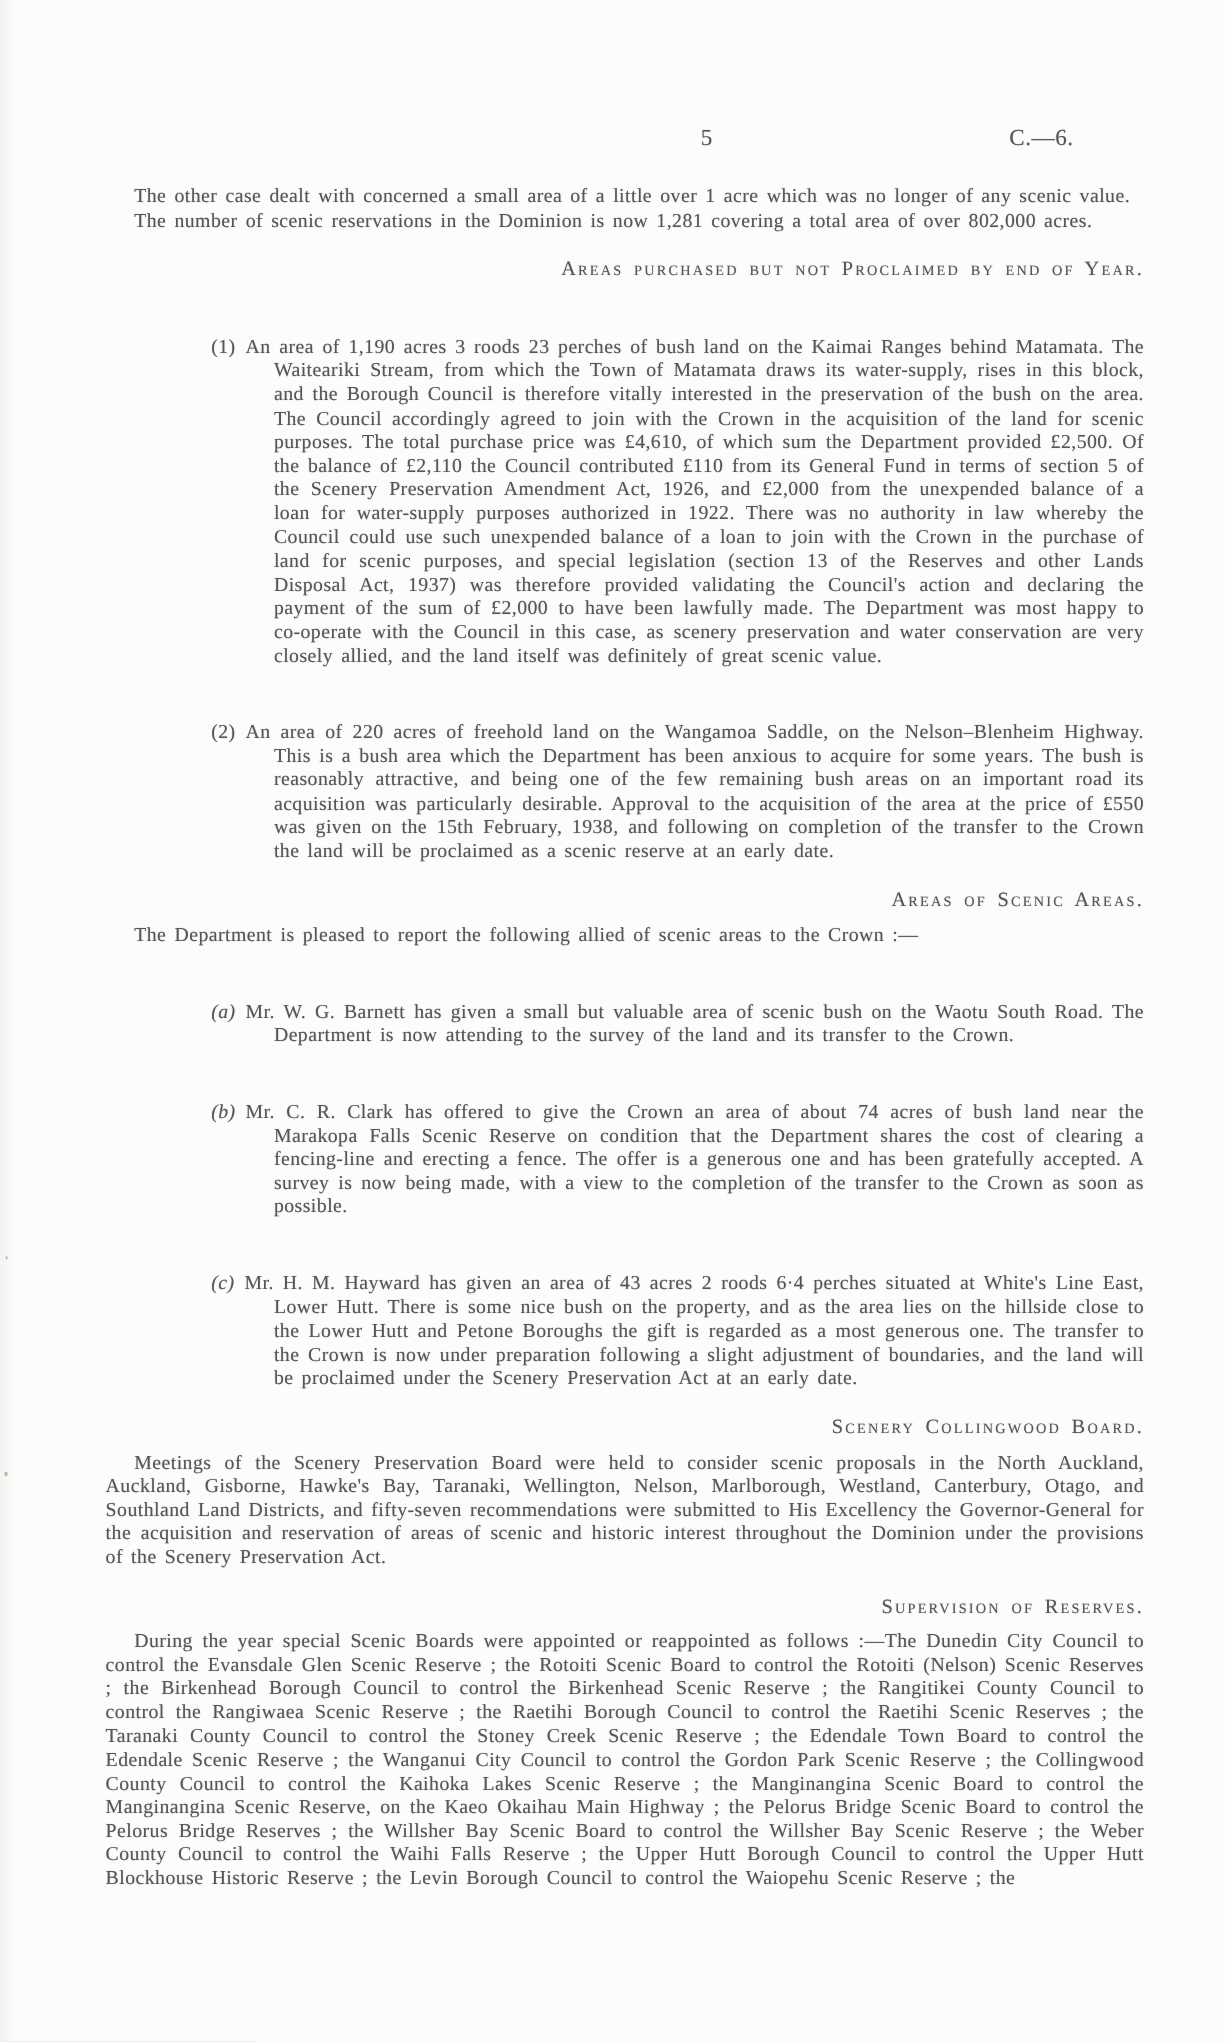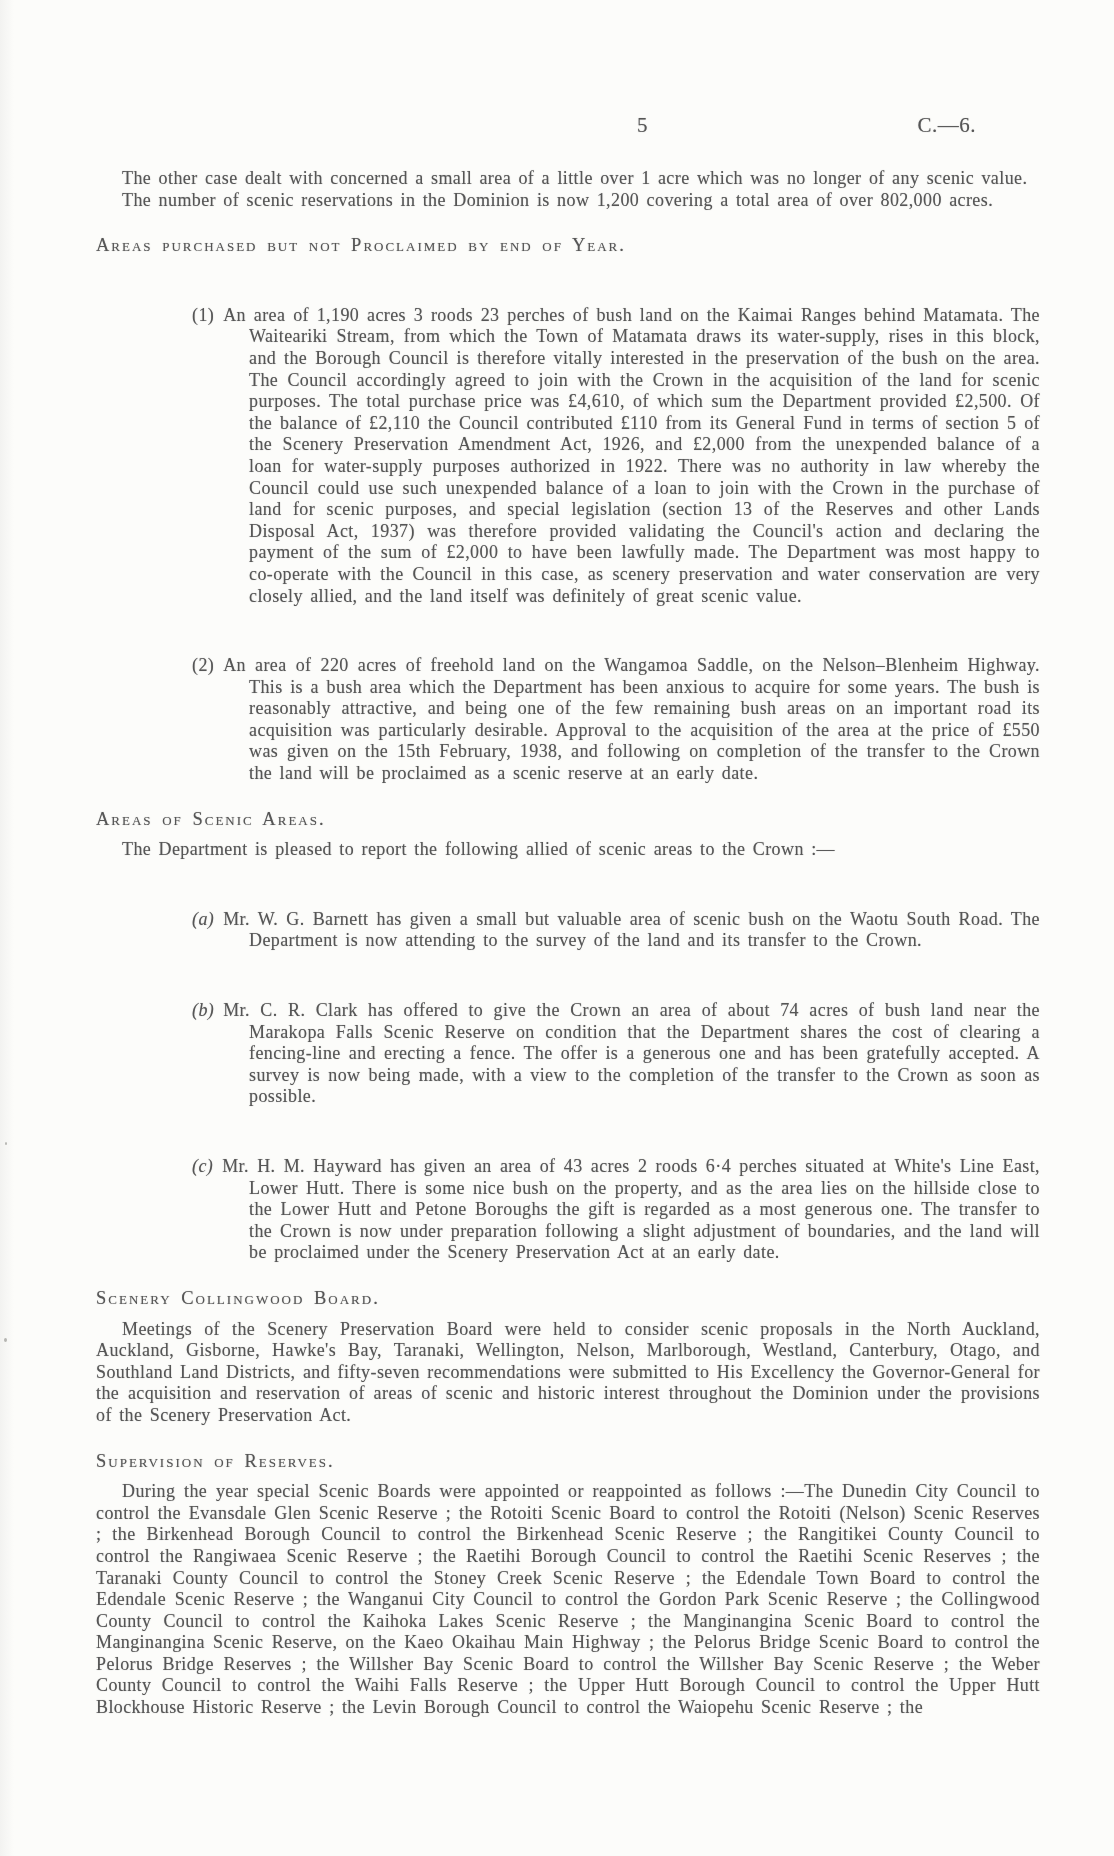--- a/index.html
+++ b/index.html
@@ -38,21 +38,21 @@
     line-height: 26px;
   }
   .page-num  { position: absolute; left: 541px; top: 4px; }
   .doc-ref   { position: absolute; right: 64px; top: 4px; letter-spacing: 0.5px; }
   p { margin: 0; }
   .para  { text-align: justify; }
   .indent{ text-indent: 26px; }
   .sec-heading {
     font-weight: normal;
     font-variant: small-caps;
-    text-align: left;
+    text-align: right;
     font-size: 18.5px;
     letter-spacing: 2px;
     word-spacing: 3px;
     margin: 24px 0 9px 0;
   }
   .list-item {
     text-align: justify;
     padding-left: 153px;
     text-indent: -57px;
     margin-top: 48px;
@@ -74,21 +74,21 @@
   <span class="speck speck-b"></span>
 
   <div class="content">
 
     <div class="page-header">
       <span class="page-num">5</span>
       <span class="doc-ref">C.—6.</span>
     </div>
 
     <p class="para indent">The other case dealt with concerned a small area of a little over 1 acre which was no longer of any scenic value.</p>
-    <p class="para indent">The number of scenic reservations in the Dominion is now 1,200 covering a total area of over 802,000 acres.</p>
+    <p class="para indent">The number of scenic reservations in the Dominion is now 1,281 covering a total area of over 802,000 acres.</p>
 
     <h2 class="sec-heading">Areas purchased but not Proclaimed by end of Year.</h2>
     <p class="list-item"><span class="marker">(1)</span><span>An area of 1,190 acres 3 roods 23 perches of bush land on the Kaimai Ranges behind Matamata.  The Waiteariki Stream, from which the Town of Matamata draws its water-supply, rises in this block, and the Borough Council is therefore vitally interested in the preservation of the bush on the area.  The Council accordingly agreed to join with the Crown in the acquisition of the land for scenic purposes.  The total purchase price was £4,610, of which sum the Department provided £2,500.  Of the balance of £2,110 the Council contributed £110 from its General Fund in terms of section 5 of the Scenery Preservation Amendment Act, 1926, and £2,000 from the unexpended balance of a loan for water-supply purposes authorized in 1922.  There was no authority in law whereby the Council could use such unexpended balance of a loan to join with the Crown in the purchase of land for scenic purposes, and special legislation (section 13 of the Reserves and other Lands Disposal Act, 1937) was therefore provided validating the Council's action and declaring the payment of the sum of £2,000 to have been lawfully made.  The Department was most happy to co-operate with the Council in this case, as scenery preservation and water conservation are very closely allied, and the land itself was definitely of great scenic value.</span></p>
     <p class="list-item"><span class="marker">(2)</span><span>An area of 220 acres of freehold land on the Wangamoa Saddle, on the Nelson–Blenheim Highway.  This is a bush area which the Department has been anxious to acquire for some years.  The bush is reasonably attractive, and being one of the few remaining bush areas on an important road its acquisition was particularly desirable.  Approval to the acquisition of the area at the price of £550 was given on the 15th February, 1938, and following on completion of the transfer to the Crown the land will be proclaimed as a scenic reserve at an early date.</span></p>
 
     <h2 class="sec-heading">Areas of Scenic Areas.</h2>
     <p class="para indent">The Department is pleased to report the following allied of scenic areas to the Crown :—</p>
     <p class="list-item"><span class="marker-italic">(a)</span><span>Mr. W. G. Barnett has given a small but valuable area of scenic bush on the Waotu South Road.  The Department is now attending to the survey of the land and its transfer to the Crown.</span></p>
     <p class="list-item"><span class="marker-italic">(b)</span><span>Mr. C. R. Clark has offered to give the Crown an area of about 74 acres of bush land near the Marakopa Falls Scenic Reserve on condition that the Department shares the cost of clearing a fencing-line and erecting a fence.  The offer is a generous one and has been gratefully accepted.  A survey is now being made, with a view to the completion of the transfer to the Crown as soon as possible.</span></p>
     <p class="list-item"><span class="marker-italic">(c)</span><span>Mr. H. M. Hayward has given an area of 43 acres 2 roods 6·4 perches situated at White's Line East, Lower Hutt.  There is some nice bush on the property, and as the area lies on the hillside close to the Lower Hutt and Petone Boroughs the gift is regarded as a most generous one.  The transfer to the Crown is now under preparation following a slight adjustment of boundaries, and the land will be proclaimed under the Scenery Preservation Act at an early date.</span></p>

